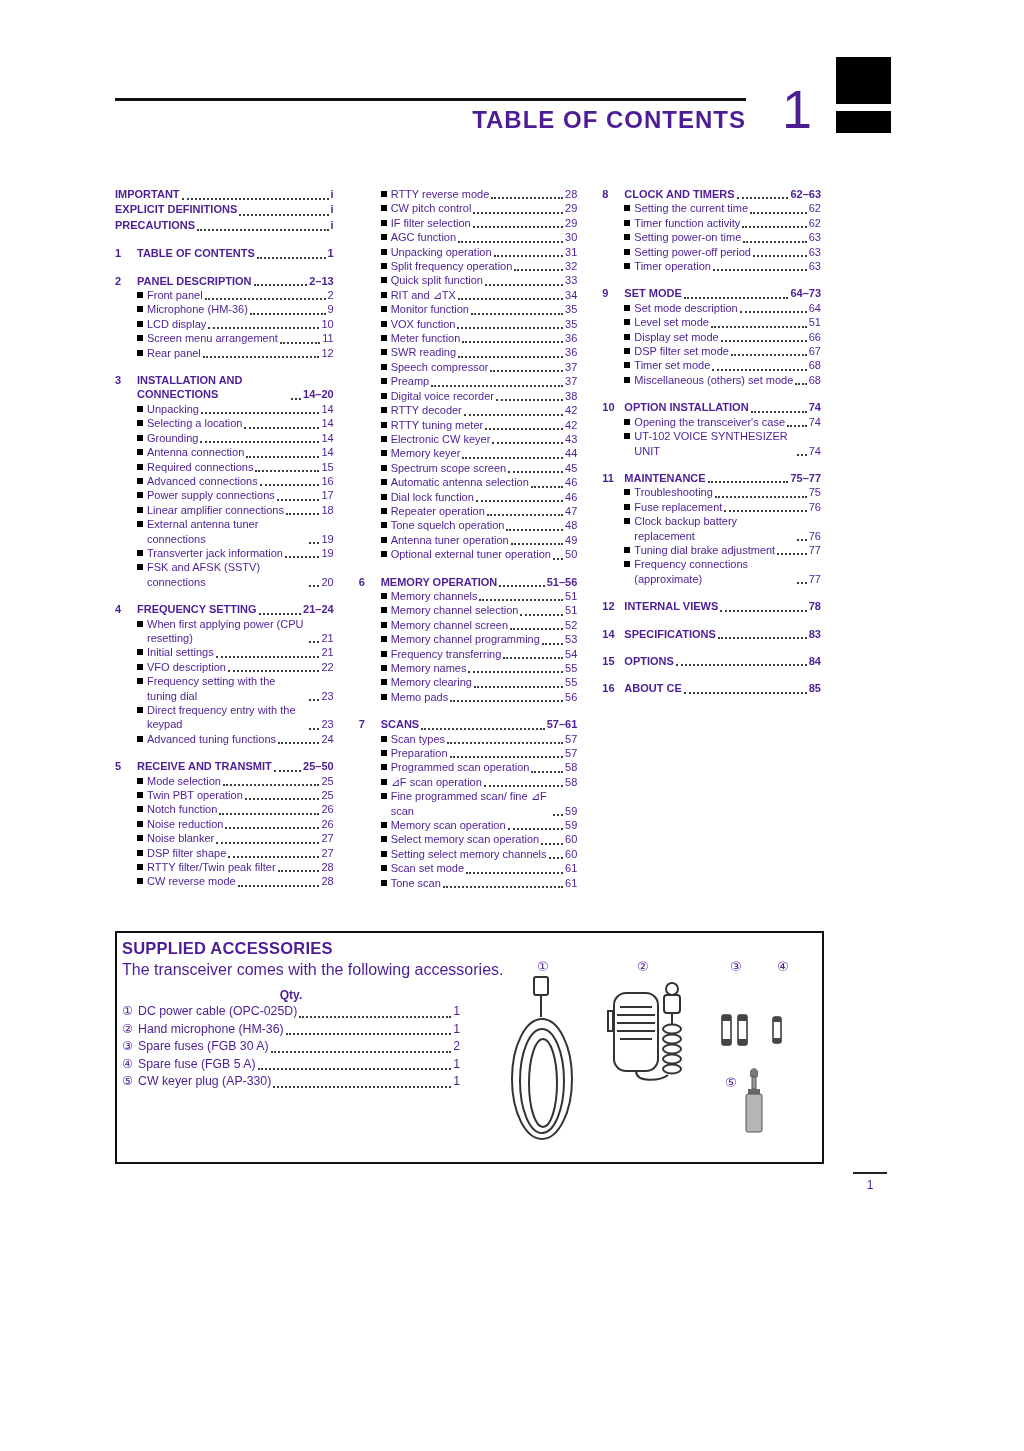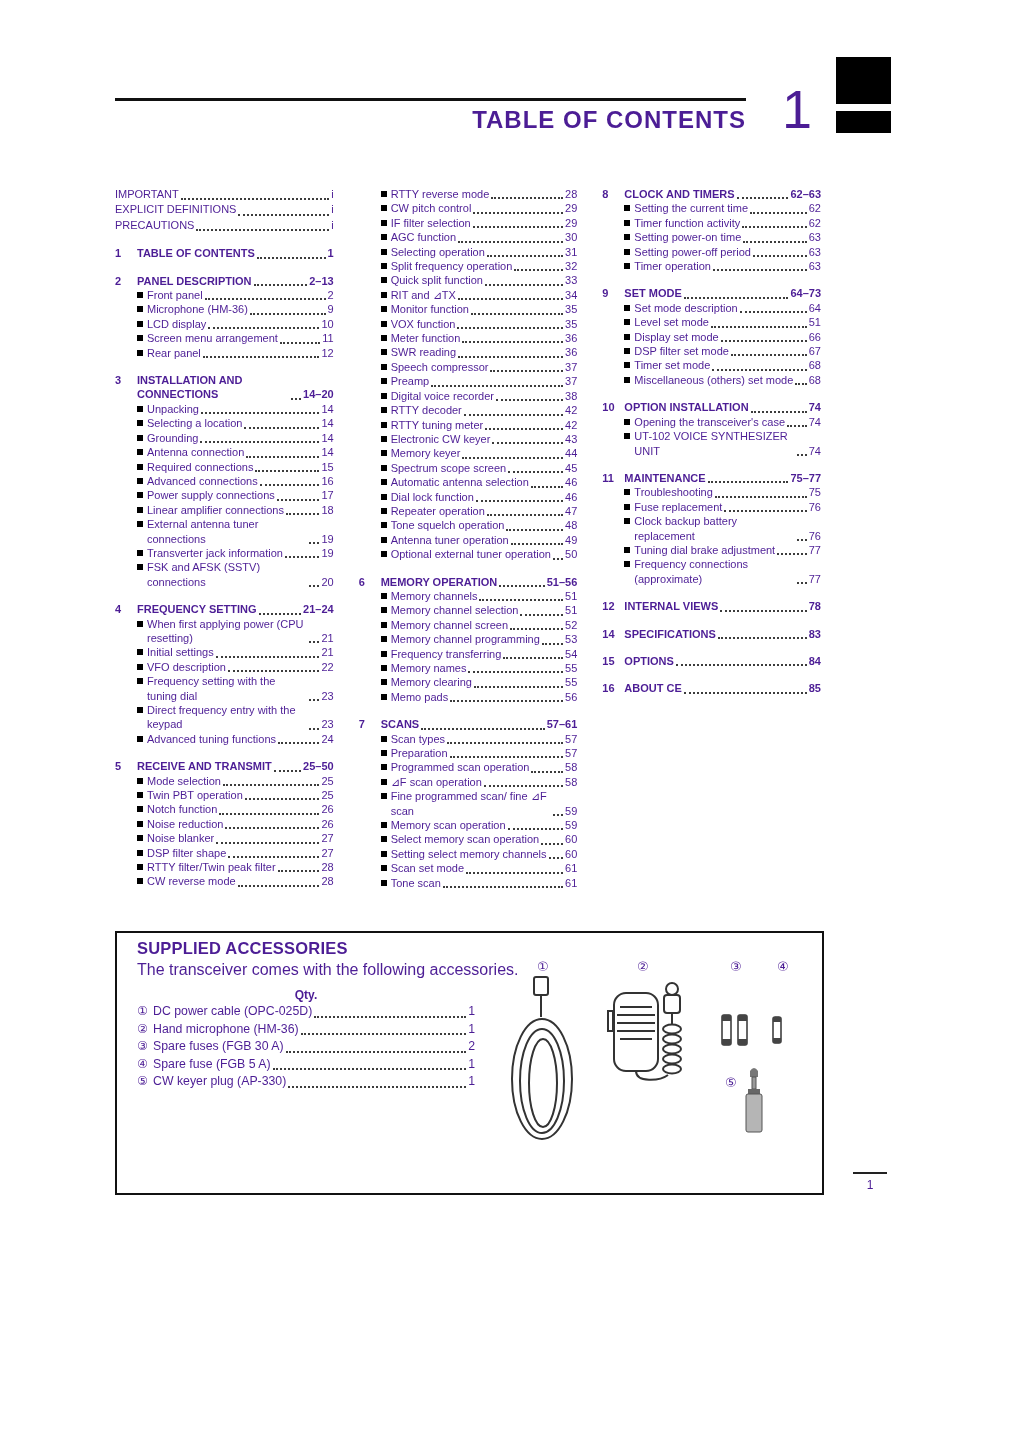--- a/index.html
+++ b/index.html
@@ -26,25 +26,25 @@
   .lr { display:flex; align-items:flex-end; }
   .dots { flex:1 1 10px; min-width:10px; border-bottom:2px dotted #3c3c3c; margin:0 2px 2px 2px; }
   .pg { flex:none; white-space:nowrap; }
   .sec-head { display:flex; font-weight:700; }
   .sec-num { flex:none; width:22px; }
   .sec-head .lr { flex:1 1 auto; }
   .sec-items { margin-left:22px; }
   .item { display:flex; }
   .item .bullet { flex:none; width:6px; height:6px; background:#000; margin:4px 4px 0 0; }
   .item .lr { flex:1 1 auto; }
-  .front-block .lr { font-weight:400; line-height:15.4px;text-align:right; }
+  .front-block .lr { font-weight:700; line-height:15.4px;text-align:right; }
 
   
-  .acc-box { position:absolute; left:115px; top:931px; width:709px; height:264px;
-             border:2px solid #111; padding:6px 20px; }
+  .acc-box { position:absolute; left:115px; top:931px; width:709px; height:233px;
+             border:2px solid #111; padding:6px 5px; }
   .acc-title { font-size:16.5px; font-weight:700; letter-spacing:0.2px; }
   .acc-intro { font-size:16px; margin-top:3px; }
   .acc-qty-label { width:338px; text-align:center; font-weight:700; font-size:12px; margin-top:9px; }
   .acc-list { width:338px; margin-top:1px; font-size:12.3px; }
   .acc-item { display:flex; align-items:flex-end; line-height:17.5px; }
   .acc-num { flex:none; margin-right:5px; }
   .acc-item .dots { margin-bottom:3px; }
   .acc-figs { position:absolute; left:385px; top:20px; width:318px; height:206px; }
   .fig-label { position:absolute; font-size:13px; }
   .acc-svg { position:absolute; left:0; top:22px; }
@@ -413,21 +413,21 @@
               <span class="bullet"></span>
               <div class="lr">
                 <span class="lbl">AGC function</span>
                 <span class="dots"></span>
                 <span class="pg">30</span>
               </div>
             </div>
             <div class="item">
               <span class="bullet"></span>
               <div class="lr">
-                <span class="lbl">Selecting operation</span>
+                <span class="lbl">Unpacking operation</span>
                 <span class="dots"></span>
                 <span class="pg">31</span>
               </div>
             </div>
             <div class="item">
               <span class="bullet"></span>
               <div class="lr">
                 <span class="lbl">Split frequency operation</span>
                 <span class="dots"></span>
                 <span class="pg">32</span>

